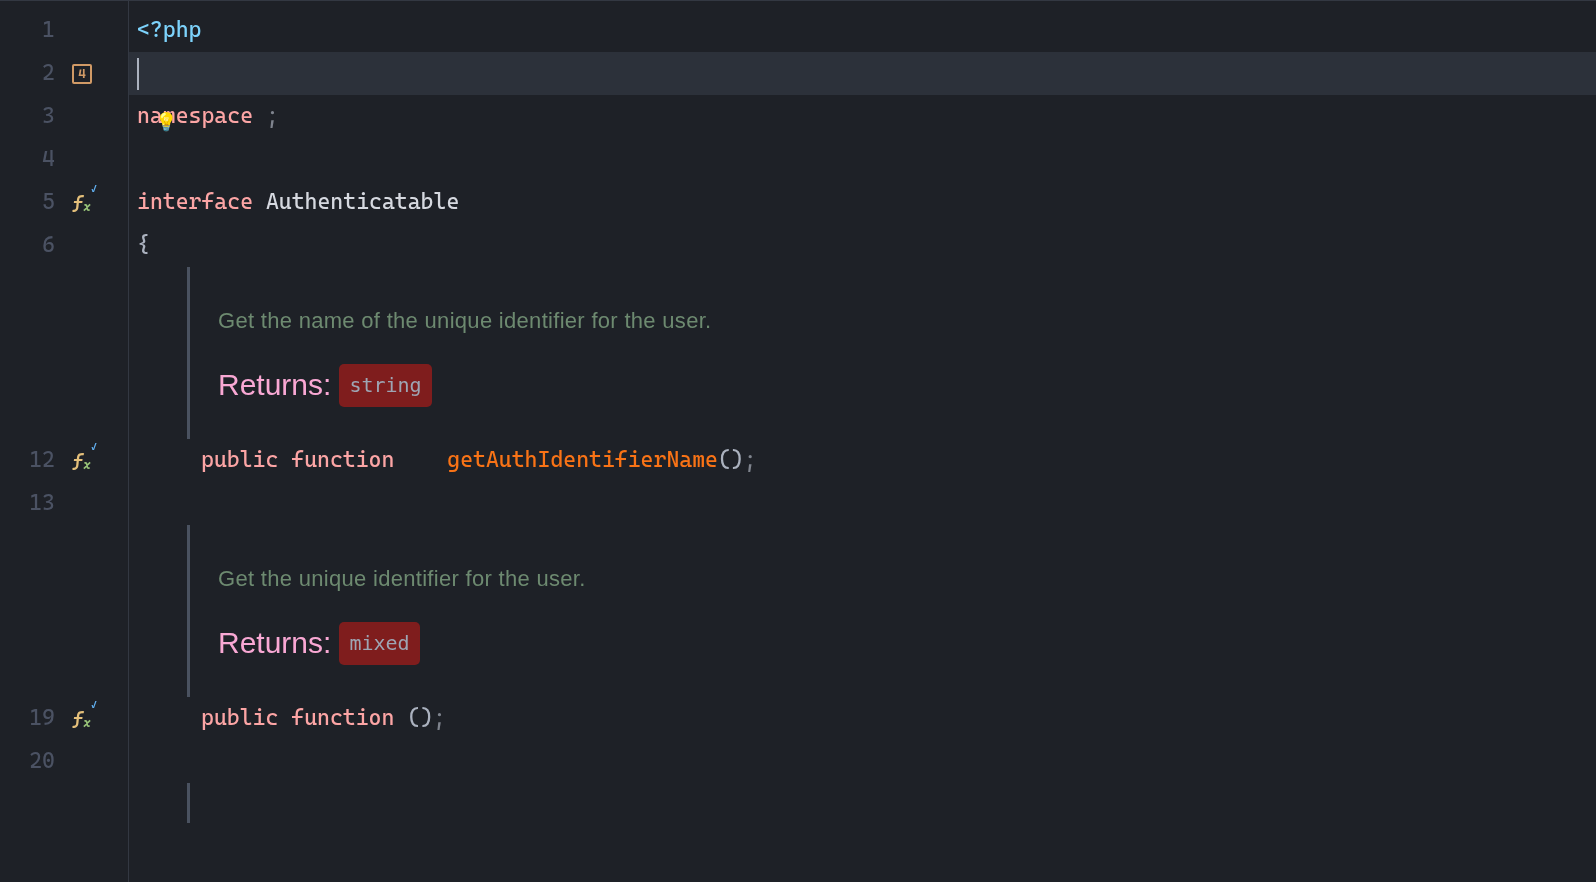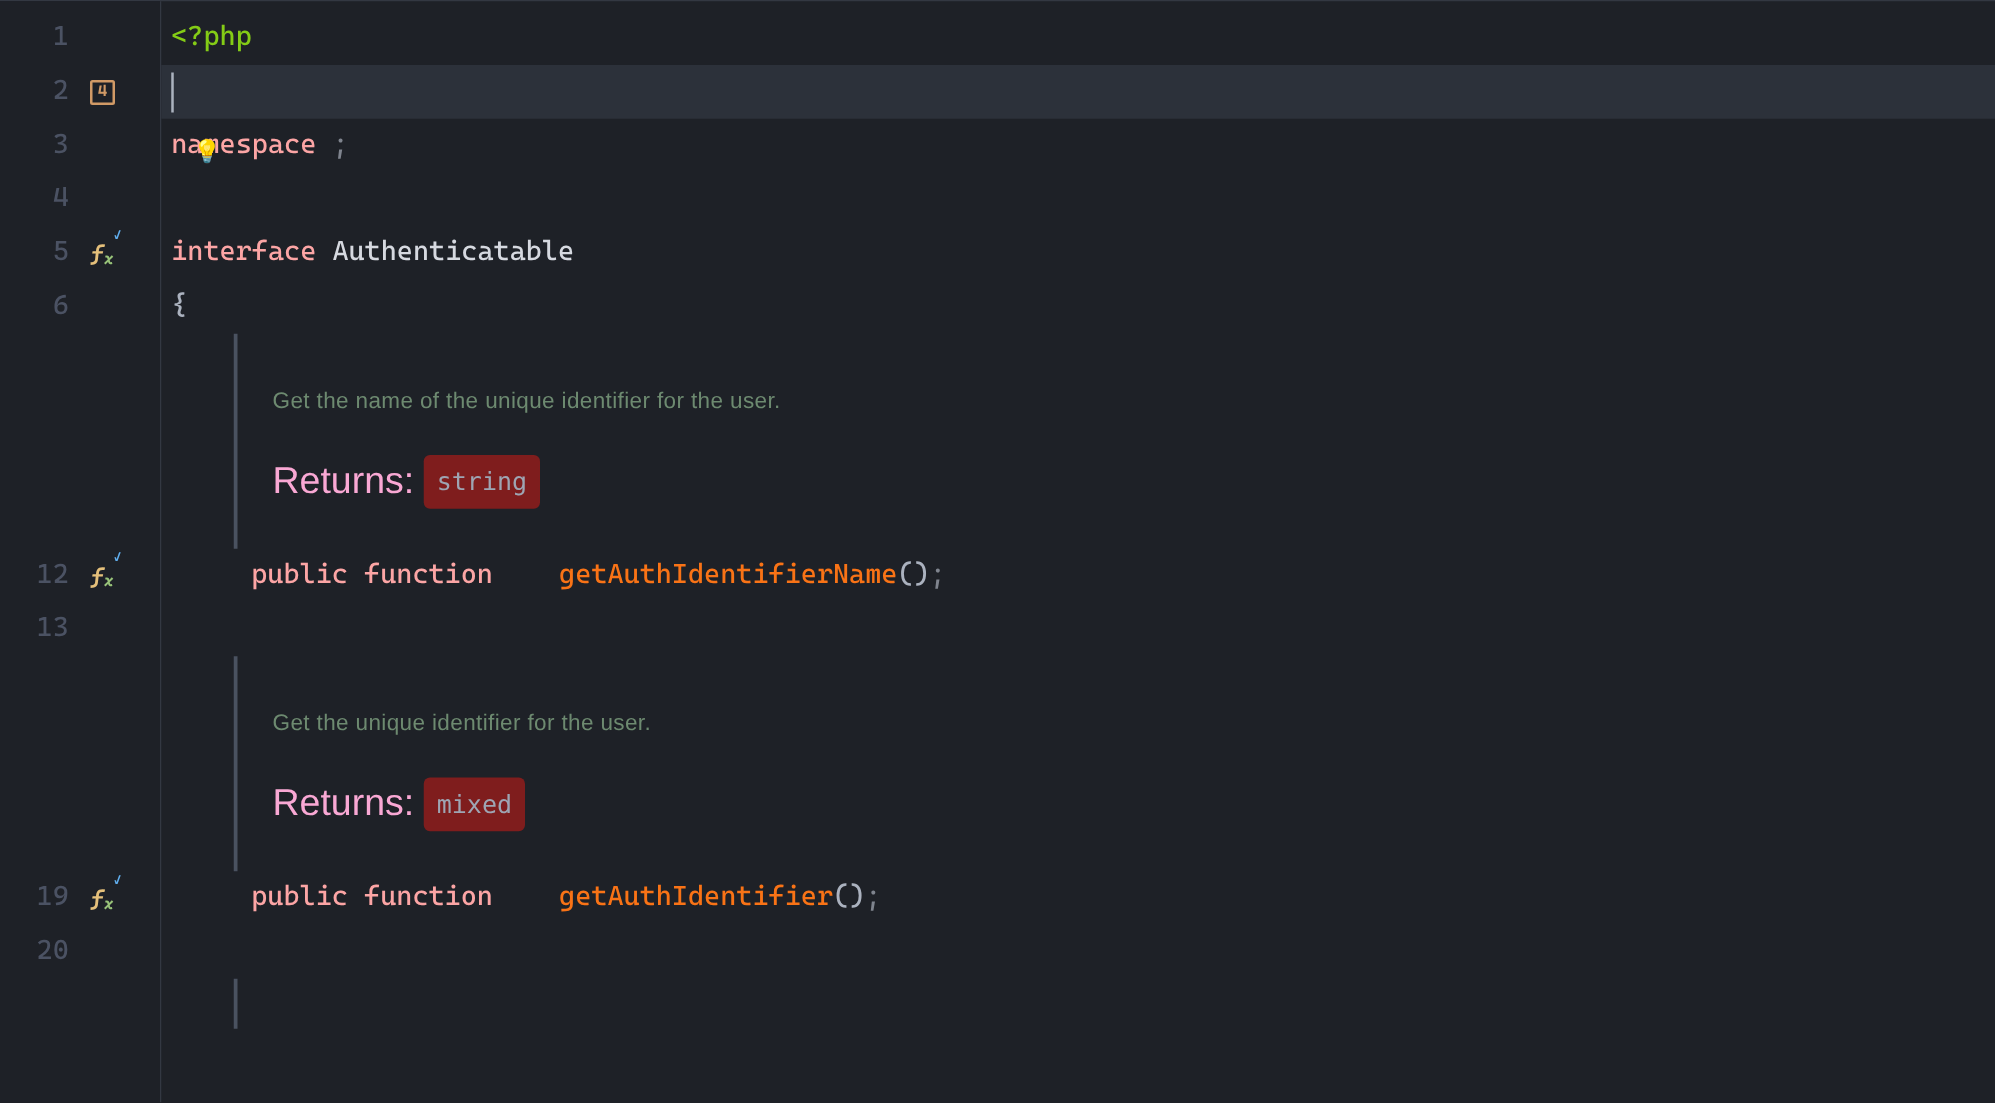--- a/index.html
+++ b/index.html
@@ -78,39 +78,39 @@
     .doc-block {
       border-left: 3px solid #4a5260;
       margin-left: 58px;
       padding-left: 28px;
       display: flex;
       flex-direction: column;
       justify-content: center;
     }
     .doc-text {
       color: #6d8a70;
-      font-size: 18px;
+      font-size: 22px;
       font-family: -apple-system, BlinkMacSystemFont, 'Segoe UI', sans-serif;
       letter-spacing: 0.3px;
     }
     .doc-returns {
       color: #f9a8d4;
       font-family: -apple-system, BlinkMacSystemFont, 'Segoe UI', sans-serif;
       font-size: 30px;
     }
     .doc-type {
       background-color: #7f1d1d;
       color: #9ea5b3;
       padding: 2px 10px;
       border-radius: 5px;
       font-family: 'SF Mono', Monaco, monospace;
       font-size: 20px;
       margin-left: 8px;
     }
-    .keyword-orange { color: #84cc16; }
+    .keyword-orange { color: #7dd3fc; }
     .namespace-kw { color: #fca5a5; }
     .type-name { color: #d6d9e0; }
     .func-name { color: #f97316; margin-left: 40px; }
     .punct { color: #abb2bf; }
     .punct-gray { color: #7f848e; }
     .fx-icon {
       font-style: italic;
       font-size: 17px;
       font-weight: bold;
       color: #e5c07b;
@@ -257,19 +257,19 @@
         <span class="doc-text">Get the unique identifier for the user.</span>
       </div>
       <div class="doc-spacer"></div>
       <div class="doc-row">
         <span class="doc-returns">Returns:</span>
         <span class="doc-type">mixed</span>
       </div>
     </div>
 
     <div class="code-line indent-1">
-      <span class="namespace-kw">public</span><span> </span><span class="namespace-kw">function</span><span> </span><span class="func-name">getAuthIdentifier</span><span class="punct">()</span><span class="punct-gray">;</span>
+      <span class="namespace-kw">public</span><span> </span><span class="namespace-kw">function</span><span> </span><span class="punct">()</span><span class="punct-gray">;</span>
     </div>
     <div class="code-line"></div>
 
     <div class="doc-block" style="height:40px;"></div>
   </div>
 </div>
 
 </body></html>

